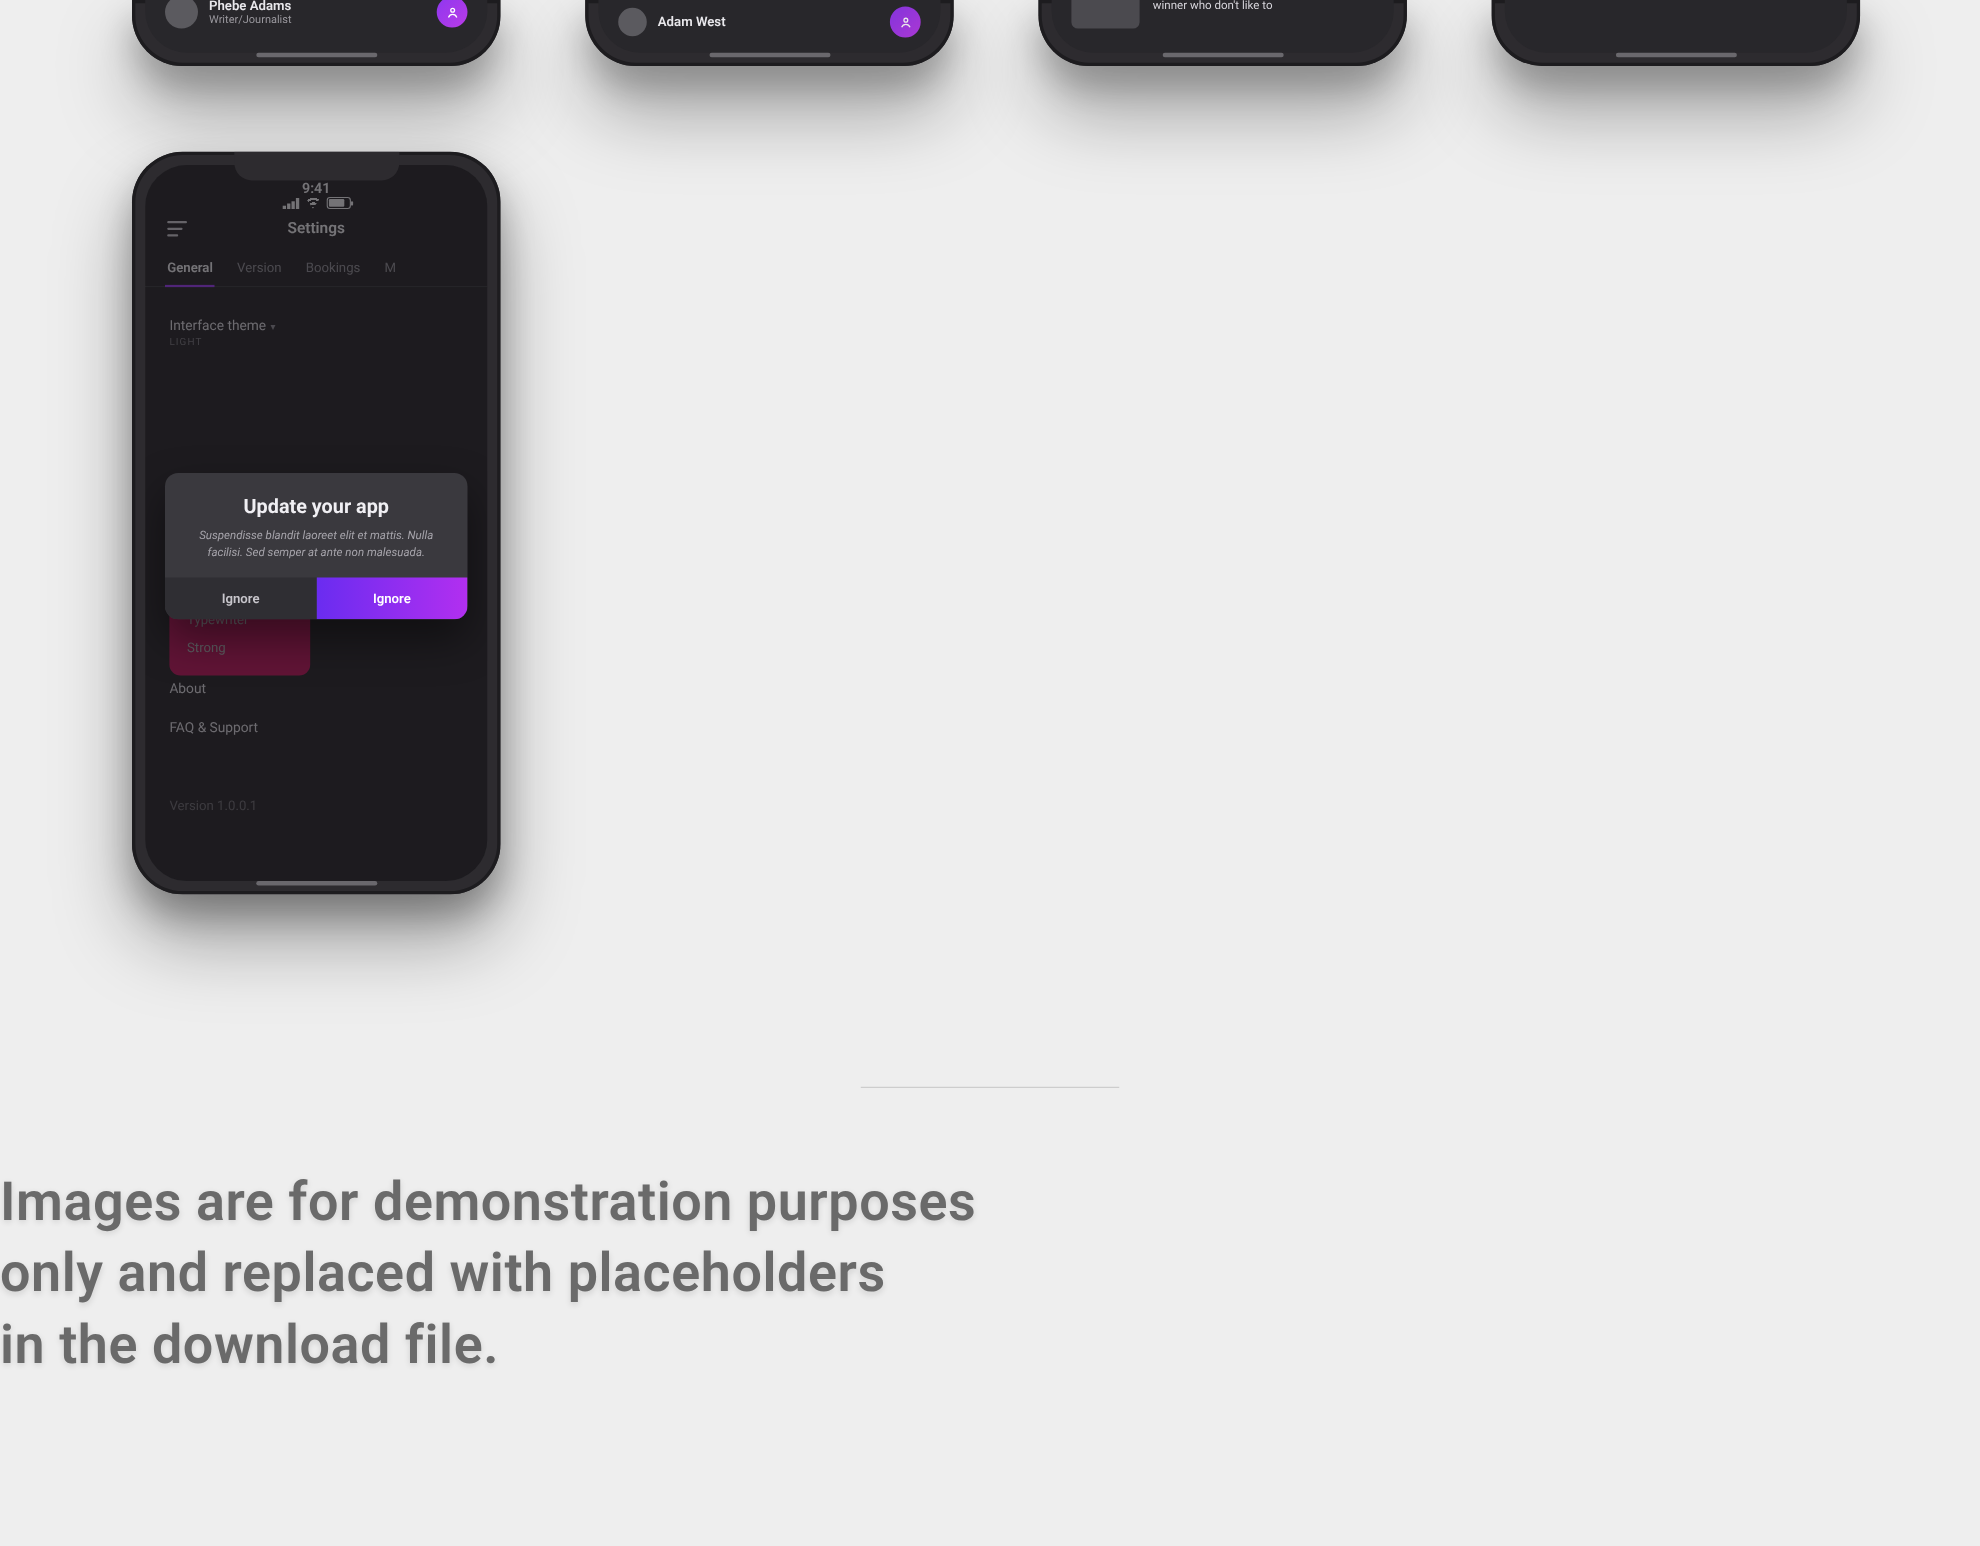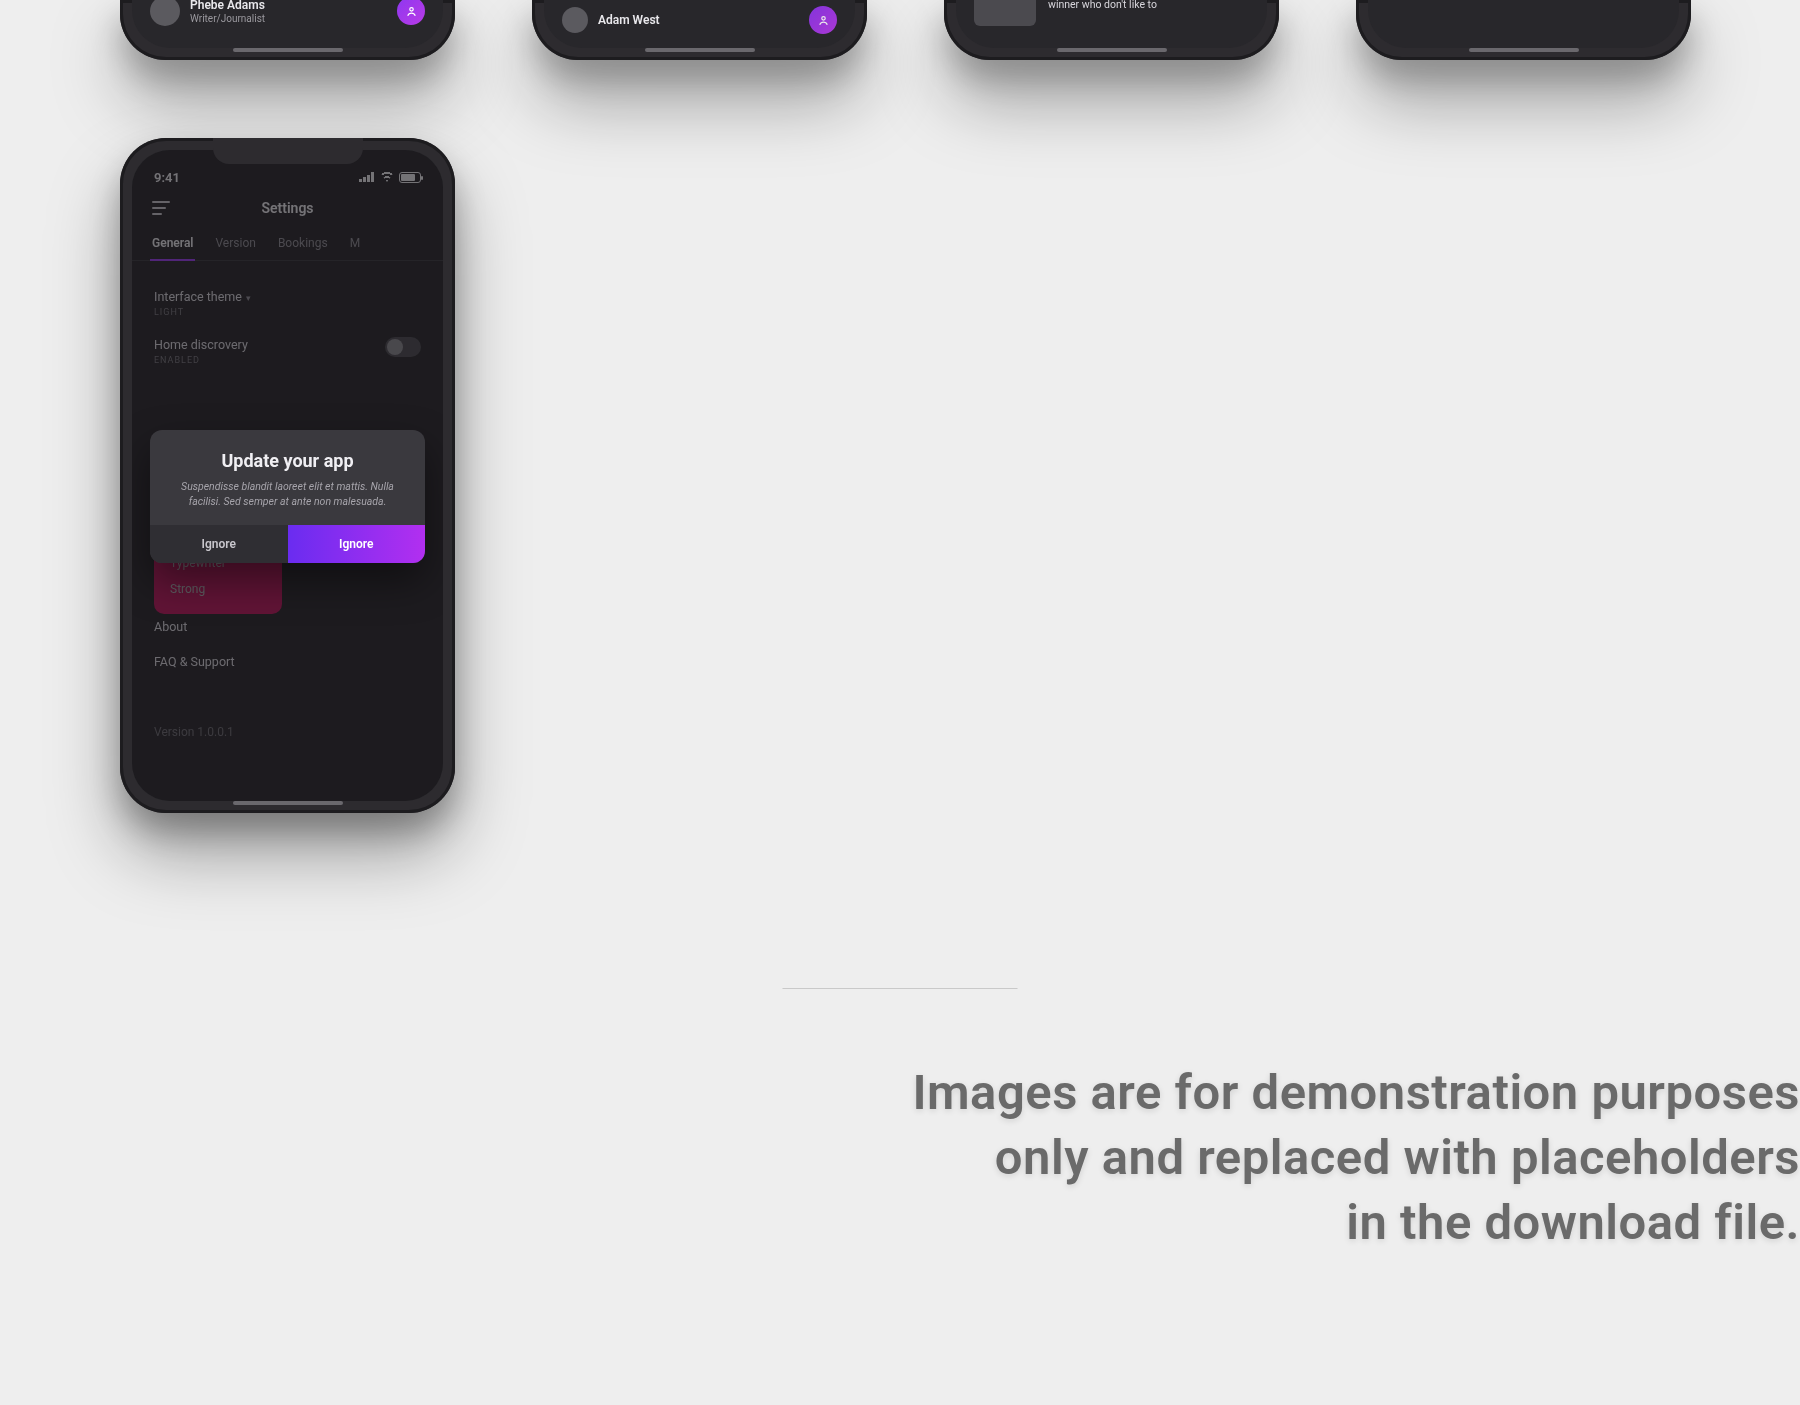--- a/index.html
+++ b/index.html
@@ -68,21 +68,21 @@
   }
   .cut-phone .home-indicator {
     position: absolute; bottom:8px; left:50%; transform:translateX(-50%);
     width:110px; height:4px; border-radius:2px; background:#6a686d;
   }
 
   
   .statusbar {
     display:flex; justify-content:space-between; align-items:center;
     padding: 14px 22px 0 22px; height: 40px;
-    font-size: 13px; font-weight:600; color:#e9e8ec;
+    font-size: 13px; font-weight:600; color:#e9e8ec;flex-direction:column;
   }
   .statusbar .right { display:flex; gap:5px; align-items:center; }
   .sig-icon, .wifi-icon { display:inline-block; }
   .sig-icon { width:16px; height:10px; background:
     linear-gradient(#e9e8ec,#e9e8ec) 0 7px/3px 3px no-repeat,
     linear-gradient(#e9e8ec,#e9e8ec) 4px 5px/3px 5px no-repeat,
     linear-gradient(#e9e8ec,#e9e8ec) 8px 3px/3px 7px no-repeat,
     linear-gradient(#e9e8ec,#e9e8ec) 12px 0/3px 10px no-repeat; }
   .wifi-icon { width:14px; height:10px; position:relative; }
   .wifi-icon::before { content:""; position:absolute; inset:0;
@@ -163,21 +163,21 @@
   .thumb { width:62px; height:42px; border-radius:6px; background:#4b4a4f; }
   .headline { font-size:10.5px; line-height:1.35; color:#d7d5db; max-width:160px; }
 
   
   .divider {
     position:absolute; left:50%; transform:translateX(-50%);
     top:988px; width:235px; height:1px; background:#c9c9c9;
   }
   .disclaimer {
     position:absolute; top:1060px; left:0; right:0;
-    text-align:right;
+    text-align:left;
     font-size:49px; line-height:1.33; font-weight:600;
     color:#6a6a6a; letter-spacing:0.5px;
     text-shadow: 0 2px 6px rgba(0,0,0,0.12);
   }
 </style>
 </head>
 <body>
 
 <div class="cut-phone" style="left:120px; top:0;">
   <div class="screen">
@@ -266,29 +266,20 @@
 
     <div class="section">
       <div class="row">
         <div>
           <div class="label">
             <span>Interface theme</span><span class="chev">▾</span>
           </div>
           <div class="sub">LIGHT</div>
         </div>
       </div>
-      <div class="row">
-        <div>
-          <div class="label">Home discrovery</div>
-          <div class="sub">ENABLED</div>
-        </div>
-        <div class="toggle">
-          <div class="knob"></div>
-        </div>
-      </div>
     </div>
 
     <div class="dropdown-remnant">
       <div>Typewriter</div>
       <div>Strong</div>
     </div>
     <span class="float-right-label">tion</span>
     <span class="radio-o"></span>
 
     <div class="link-list" style="position:absolute; bottom:118px; left:0; right:0;">

